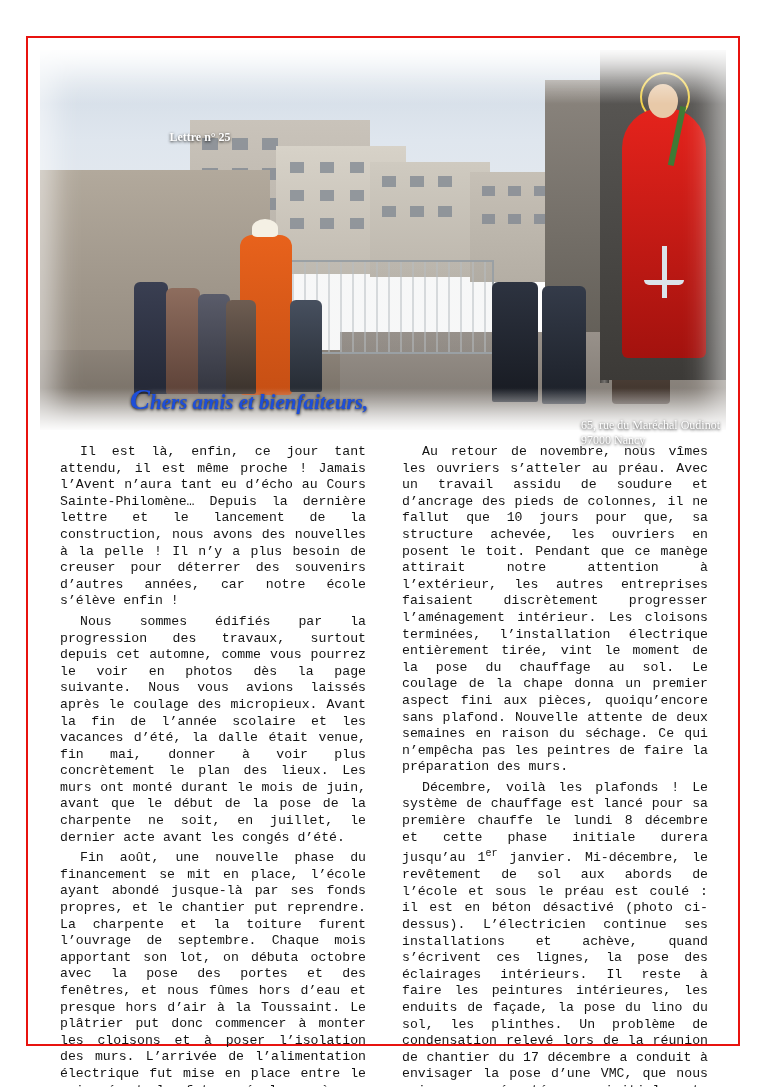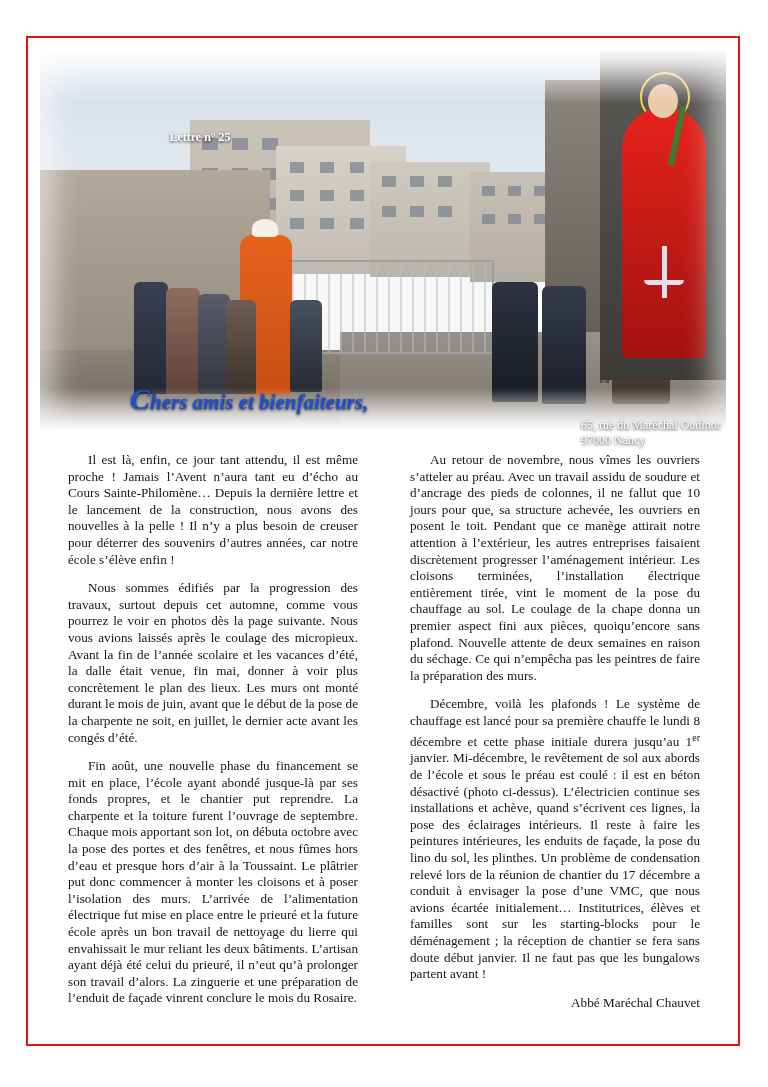--- a/index.html
+++ b/index.html
@@ -206,21 +206,21 @@
     z-index: 4;
   }
   .col {
     width: 314px;
     font-family: "Liberation Serif", serif;
     font-size: 13.2px;
     line-height: 16.6px;
     text-align: justify;
     color: #141414;
   }
-  .col p { margin: 12px; text-indent: 20px; }
+  .col p { margin: 4px; text-indent: 20px; font-family: Liberation Mono, monospace; }
   .sign {
     margin-top: 10px;
     text-align: right;
     text-indent: 0;
     font-style: normal;
   }
   sup { font-size: 10px; vertical-align: super; }
 </style>
 </head>
 <body>

